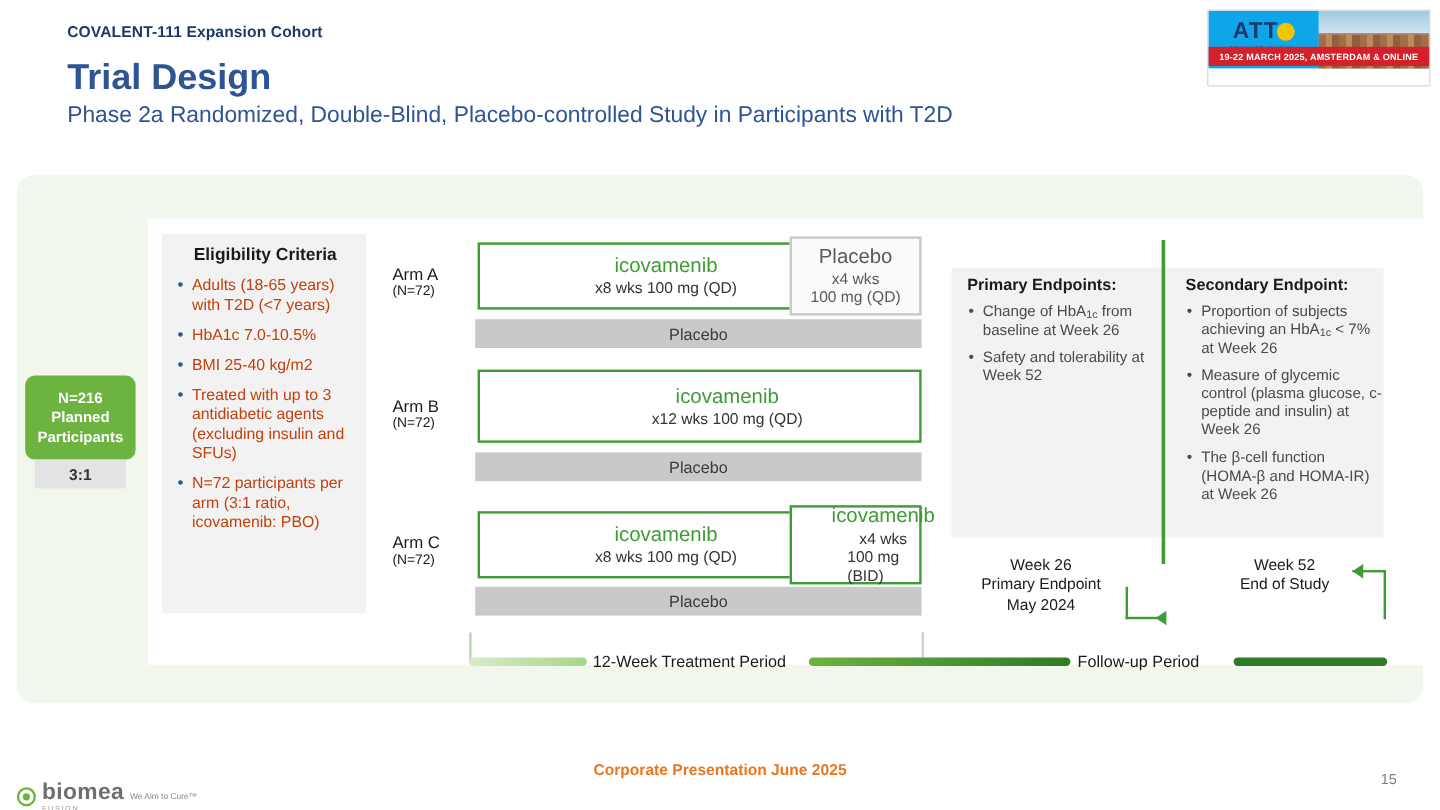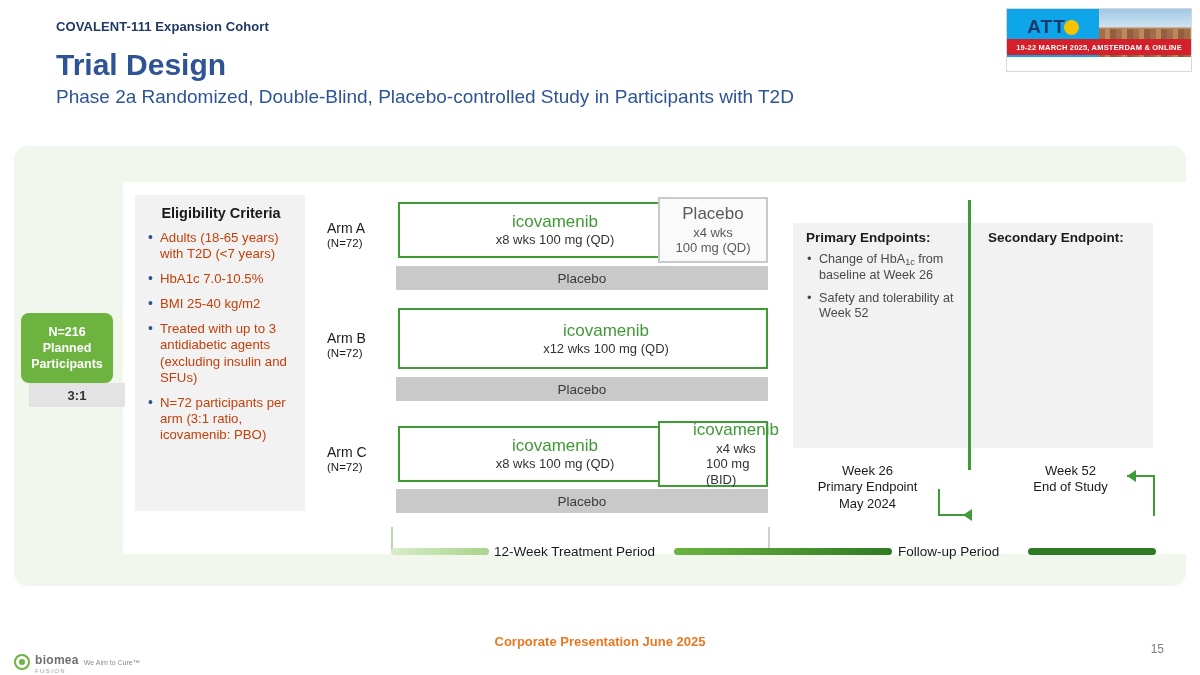--- a/index.html
+++ b/index.html
@@ -80,21 +80,21 @@
 
   
   .n-badge {
     position: absolute; left: 21px; top: 313px; width: 92px; height: 70px;
     background: #6cb33f; border-radius: 8px;
     color: #ffffff; font-weight: bold; font-size: 12.5px;
     display: flex; flex-direction: column; align-items: center; justify-content: center;
     line-height: 1.28; text-align: center;
   }
   .ratio-badge {
-    position: absolute; left: 29px; top: 383px; width: 96px; height: 24px;
+    position: absolute; left: 29px; top: 383px; width: 76px; height: 24px;
     background: #e3e3e3; color: #333;
     font-weight: bold; font-size: 13px;
     display: flex; align-items: center; justify-content: center;
   }
 
   
   .elig {
     position: absolute; left: 135px; top: 195px; width: 170px; height: 316px;
     background: #f2f2f2;
     padding: 10px 10px 0 12px;
@@ -194,21 +194,21 @@
     display: flex; align-items: center; gap: 5px;
   }
   .biomea .mark {
     width: 16px; height: 16px; border-radius: 50%;
     border: 2px solid #6cb33f; position: relative;
   }
   .biomea .mark::after {
     content: ""; position: absolute; left: 3px; top: 3px; width: 6px; height: 6px;
     border-radius: 50%; background: #6cb33f;
   }
-  .biomea .name { font-size: 12px; font-weight: bold; color: #6f6f6f; letter-spacing: .3px; }
+  .biomea .name { font-size: 19px; font-weight: bold; color: #6f6f6f; letter-spacing: .3px; }
   .biomea .fusion { font-size: 6px; color: #9a9a9a; letter-spacing: 1.4px; display:block; }
   .biomea .tag { font-size: 7px; color: #8a8a8a; }
 </style>
 </head>
 <body>
 
 <div class="eyebrow">COVALENT-111 Expansion Cohort</div>
 <div class="title">Trial Design</div>
 <div class="subtitle">Phase 2a Randomized, Double-Blind, Placebo-controlled Study in Participants with T2D</div>
 
@@ -291,20 +291,25 @@
 <div class="ep-col" id="ep-primary">
   <h4>Primary Endpoints:</h4>
   <ul>
     <li>Change of HbA<span class="sub">1c</span> from baseline at Week 26</li>
     <li>Safety and tolerability at Week 52</li>
   </ul>
 </div>
 
 <div class="ep-col" id="ep-secondary">
   <h4>Secondary Endpoint:</h4>
+  <ul>
+    <li>Proportion of subjects achieving an HbA<span class="sub">1c</span> &lt; 7% at Week 26</li>
+    <li>Measure of glycemic control (plasma glucose, c-peptide and insulin) at Week 26</li>
+    <li>The β-cell function (HOMA-β and HOMA-IR) at Week 26</li>
+  </ul>
 </div>
 
 <div class="week" style="left:800px; top:463px; width:135px;">
   <div>Week 26</div>
   <div>Primary Endpoint</div>
   <div>May 2024</div>
 </div>
 <div class="arrow-line" style="left:938px; top:489px; width:2px; height:27px;"></div>
 <div class="arrow-line" style="left:938px; top:514px; width:32px; height:2px;"></div>
 <div class="arrow-head" style="left:963px; top:509px;"></div>

